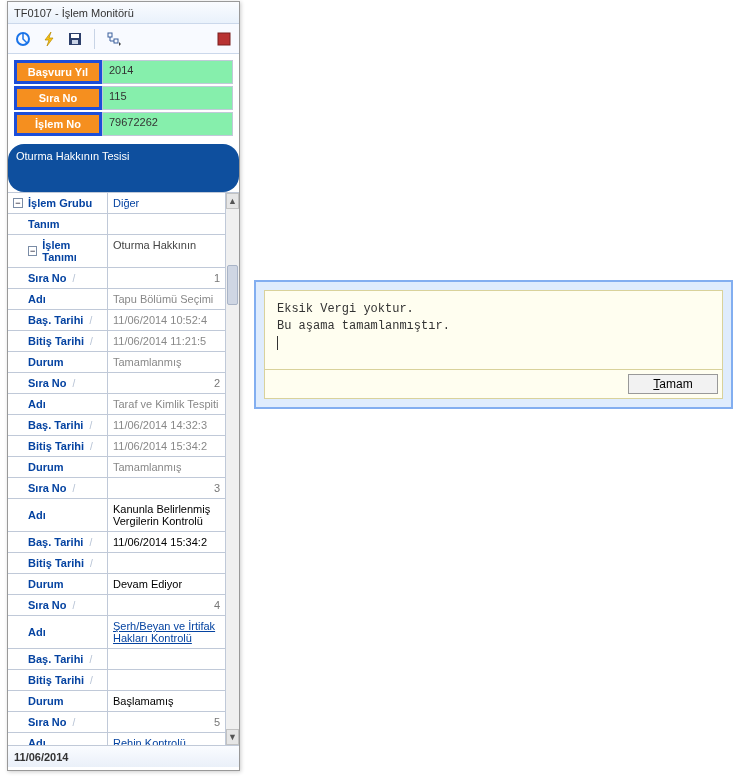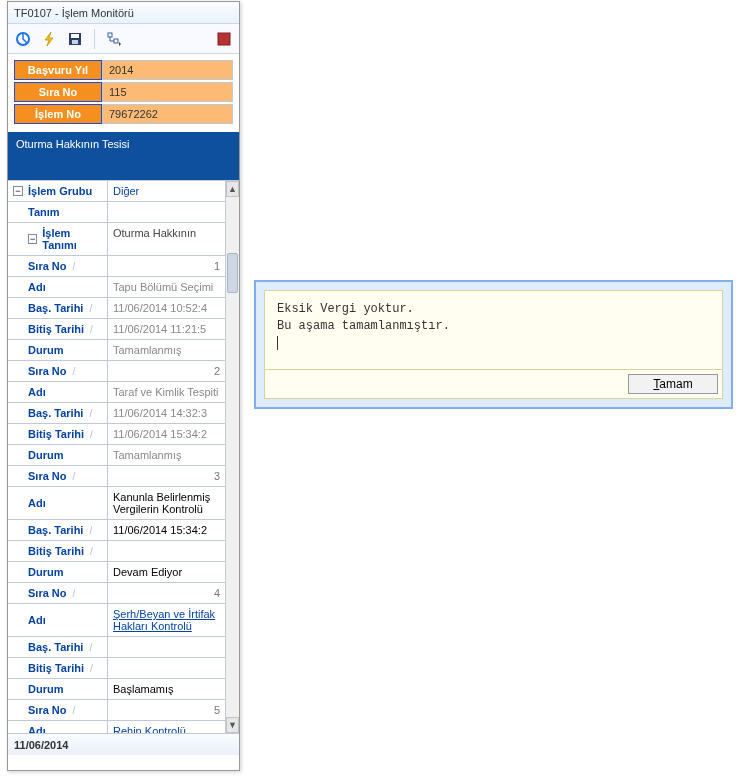--- a/index.html
+++ b/index.html
@@ -5,23 +5,23 @@
 * { box-sizing: border-box; margin: 0; padding: 0; }
 body { font-family: Tahoma, Arial, sans-serif; font-size: 11px; background: #fff; position: relative; width: 745px; height: 784px; }
 .window { position: absolute; left: 7px; top: 1px; width: 233px; height: 770px; border: 1px solid #999; background: #fff; box-shadow: 1px 1px 4px rgba(0,0,0,0.2); }
 .titlebar { height: 22px; background: linear-gradient(#fafcff,#e9f1fb); border-bottom: 1px solid #cbd8eb; display: flex; align-items: center; padding: 0 6px; font-size: 11px; color: #333; }
 .toolbar { height: 30px; border-bottom: 1px solid #cbd8eb; display: flex; align-items: center; padding: 0 4px; gap: 4px; background: #f8faff; }
 .tb-btn { width: 22px; height: 22px; border: 1px solid transparent; background: transparent; cursor: pointer; display: flex; align-items: center; justify-content: center; border-radius: 2px; }
 .tb-sep { width: 1px; height: 20px; background: #c8d4e6; margin: 0 4px; }
 .tb-spacer { flex: 1; }
 .header-fields { padding: 6px; }
 .hfield { display: flex; margin-bottom: 2px; }
-.hfield-label { width: 88px; background: #f58f1f; color: #fff; font-weight: bold; text-align: center; padding: 3px 4px; border: 1px solid #1d4ed8; }
-.hfield-value { flex: 1; border: 1px solid #c0c9d8; padding: 3px 6px; background: #fdba74; color: #333; }
-.blue-banner { background: #0e4f9e; color: #fff; padding: 6px 8px; height: 48px; font-size: 11px; }
+.hfield-label { width: 88px; background: #f58f1f; color: #fff; font-weight: bold; text-align: center; padding: 3px 4px; border: 3px solid #1d4ed8; }
+.hfield-value { flex: 1; border: 1px solid #c0c9d8; padding: 3px 6px; background: #86efac; color: #333; }
+.blue-banner { background: #0e4f9e; color: #fff; padding: 6px 8px; height: 48px; font-size: 11px; border-radius: 16px; }
 .grid-area { position: relative; height: 553px; overflow: hidden; border-top: 1px solid #c0c9d8; }
 .grid-inner { position: absolute; left: 0; top: 0; right: 14px; bottom: 0; overflow: hidden; }
 .grid-scroll-gutter { position: absolute; right: 0; top: 0; width: 14px; bottom: 0; background: #f0f0f0; border-left: 1px solid #c0c9d8; }
 .scroll-arrow { height: 16px; background: #e6e6e6; border: 1px solid #c2c2c2; display: flex; align-items: center; justify-content: center; font-size: 9px; color: #555; }
 .scroll-track { position: relative; height: calc(100% - 32px); }
 .scroll-thumb { position: absolute; left: 1px; right: 1px; top: 56px; height: 40px; background: #cfd6e3; border: 1px solid #a9b4c7; border-radius: 2px; }
 .row { display: flex; border-bottom: 1px solid #c0c9d8; }
 .row .cellL { width: 100px; padding: 4px 5px; font-weight: bold; color: #0543a1; border-right: 1px solid #c0c9d8; display: flex; align-items: center; gap: 3px; }
 .row .cellR { flex: 1; padding: 4px 5px; color: #444; }
 .group-header .cellL { color: #0543a1; font-weight: bold; }

